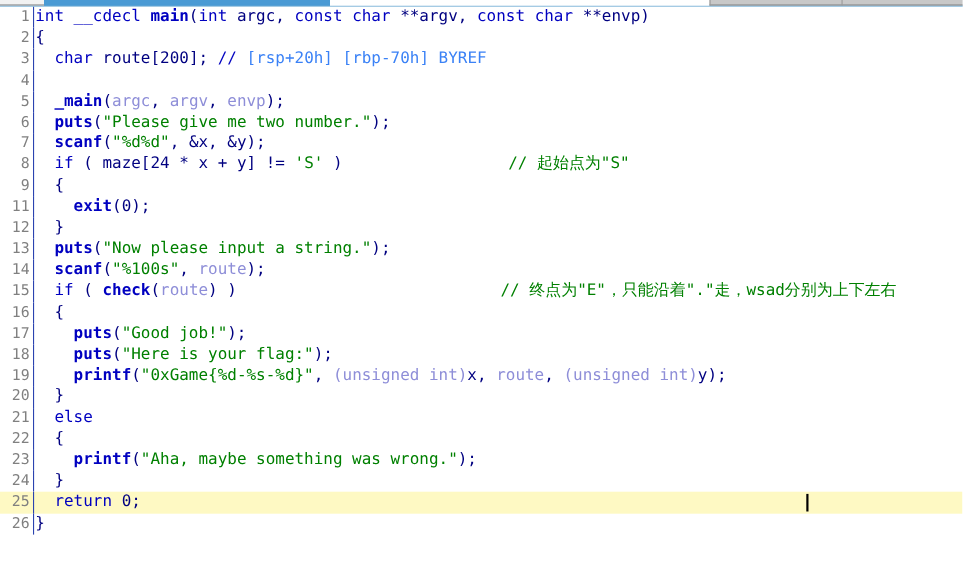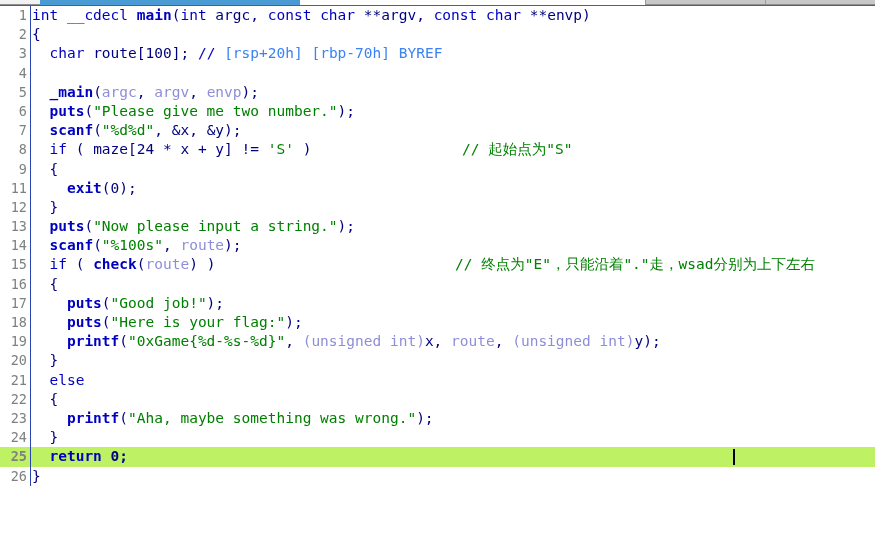--- a/index.html
+++ b/index.html
@@ -58,22 +58,21 @@
   }
 
   .code-line {
     position: relative;
     height: 19.2px;
     line-height: 19.2px;
     white-space: pre;
     font-size: 14.5px;
   }
   .code-line.current {
-    background: #bef264;
-    font-weight: bold;
+    background: #fef9c3;
   }
 
   .gutter {
     position: absolute;
     left: 0; top: 0;
     width: 27px;
     text-align: right;
     color: #808080;
     font-size: 13.5px;
     font-family: "DejaVu Sans Mono", "Liberation Mono", monospace;
@@ -118,21 +117,21 @@
   <div class="tab active"></div>
   <div class="tab next"></div>
   <div class="tab inactive-right"></div>
   <div class="tab-sep" style="left:645px;"></div>
   <div class="tab-sep" style="left:765px;"></div>
 </div>
 
 <div id="editor">
     <div class="code-line"><span class="gutter">1</span><span class="sep"></span><span class="text"><span class="kw">int </span><span class="kw">__cdecl </span><span class="fn">main</span><span class="punct">(</span><span class="kw">int </span><span class="id">argc</span><span class="punct">, </span><span class="kw">const </span><span class="kw">char </span><span class="id">**argv</span><span class="punct">, </span><span class="kw">const </span><span class="kw">char </span><span class="id">**envp</span><span class="punct">)</span></span></div>
     <div class="code-line"><span class="gutter">2</span><span class="sep"></span><span class="text"><span class="punct">{</span></span></div>
-    <div class="code-line"><span class="gutter">3</span><span class="sep"></span><span class="text"><span class="punct">  </span><span class="kw">char </span><span class="id">route</span><span class="punct">[</span><span class="num">100</span><span class="punct">]; </span><span class="cmt-slash">// </span><span class="cmt-dim">[rsp+20h] [rbp-70h] BYREF</span></span></div>
+    <div class="code-line"><span class="gutter">3</span><span class="sep"></span><span class="text"><span class="punct">  </span><span class="kw">char </span><span class="id">route</span><span class="punct">[</span><span class="num">200</span><span class="punct">]; </span><span class="cmt-slash">// </span><span class="cmt-dim">[rsp+20h] [rbp-70h] BYREF</span></span></div>
     <div class="code-line"><span class="gutter">4</span><span class="sep"></span><span class="text"></span></div>
     <div class="code-line"><span class="gutter">5</span><span class="sep"></span><span class="text"><span class="punct">  </span><span class="fn">_main</span><span class="punct">(</span><span class="var">argc</span><span class="punct">, </span><span class="var">argv</span><span class="punct">, </span><span class="var">envp</span><span class="punct">);</span></span></div>
     <div class="code-line"><span class="gutter">6</span><span class="sep"></span><span class="text"><span class="punct">  </span><span class="fn">puts</span><span class="punct">(</span><span class="str">"Please give me two number."</span><span class="punct">);</span></span></div>
     <div class="code-line"><span class="gutter">7</span><span class="sep"></span><span class="text"><span class="punct">  </span><span class="fn">scanf</span><span class="punct">(</span><span class="str">"%d%d"</span><span class="punct">, &amp;x, &amp;y);</span></span></div>
     <div class="code-line"><span class="gutter">8</span><span class="sep"></span><span class="text"><span class="punct">  </span><span class="kw">if</span><span class="punct"> ( </span><span class="id">maze</span><span class="punct">[</span><span class="num">24</span><span class="punct"> * x + y] != </span><span class="str">'S'</span><span class="punct"> )</span></span><span class="cmt" style="position: absolute; left: 462px; top: 0px; font-family: &quot;DejaVu Sans Mono&quot;, &quot;Liberation Mono&quot;, monospace;">// 起始点为"S"</span></div>
     <div class="code-line"><span class="gutter">9</span><span class="sep"></span><span class="text"><span class="punct">  {</span></span></div>
     <div class="code-line"><span class="gutter">11</span><span class="sep"></span><span class="text"><span class="punct">    </span><span class="fn">exit</span><span class="punct">(</span><span class="num">0</span><span class="punct">);</span></span></div>
     <div class="code-line"><span class="gutter">12</span><span class="sep"></span><span class="text"><span class="punct">  }</span></span></div>
     <div class="code-line"><span class="gutter">13</span><span class="sep"></span><span class="text"><span class="punct">  </span><span class="fn">puts</span><span class="punct">(</span><span class="str">"Now please input a string."</span><span class="punct">);</span></span></div>
     <div class="code-line"><span class="gutter">14</span><span class="sep"></span><span class="text"><span class="punct">  </span><span class="fn">scanf</span><span class="punct">(</span><span class="str">"%100s"</span><span class="punct">, </span><span class="var">route</span><span class="punct">);</span></span></div>

